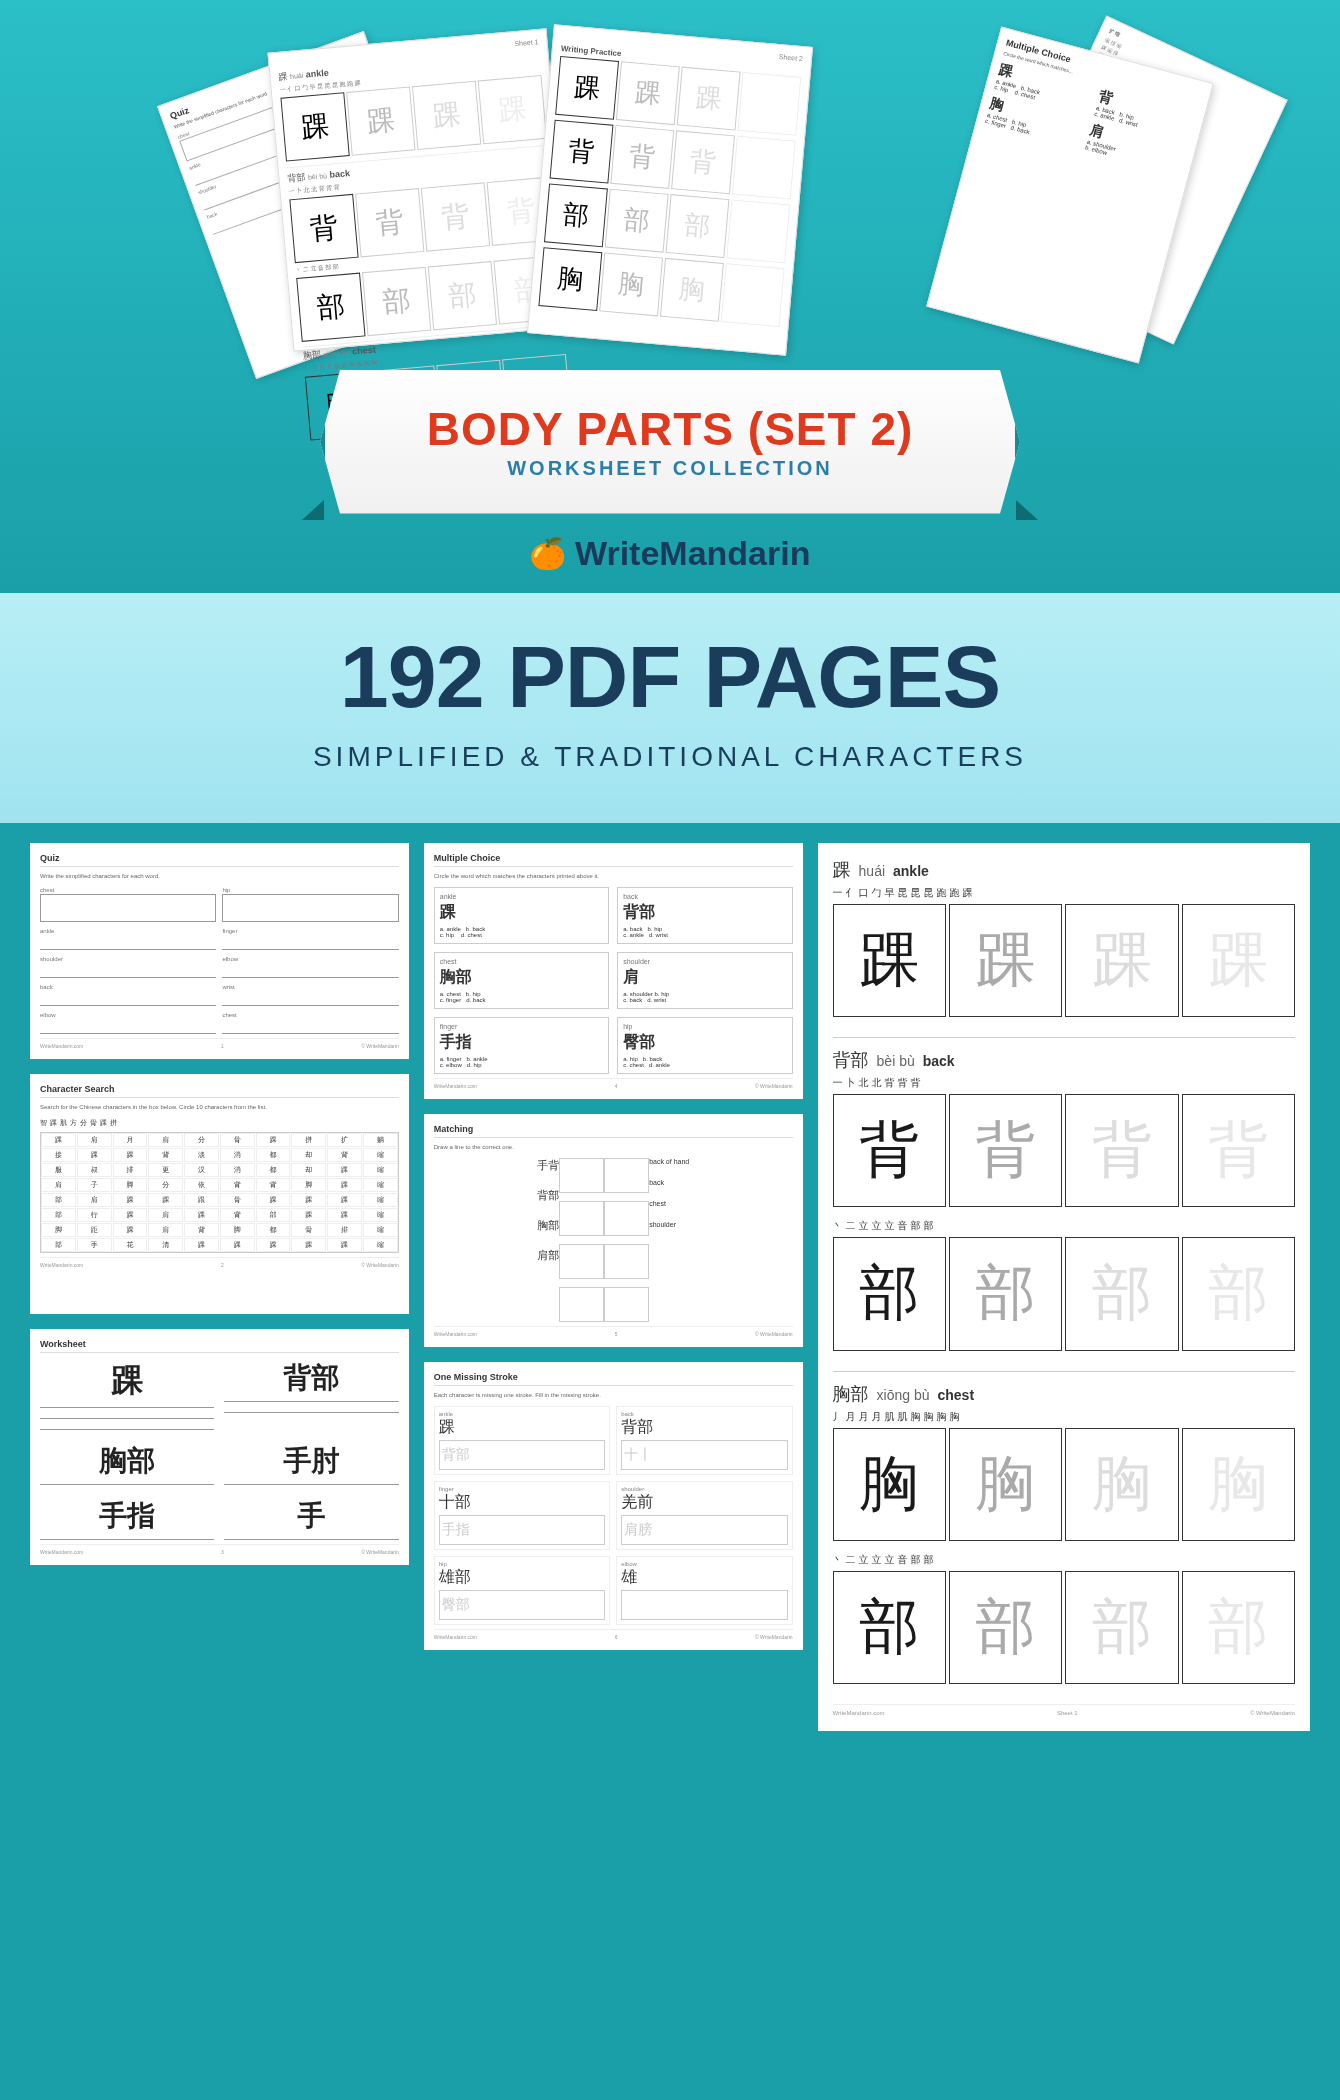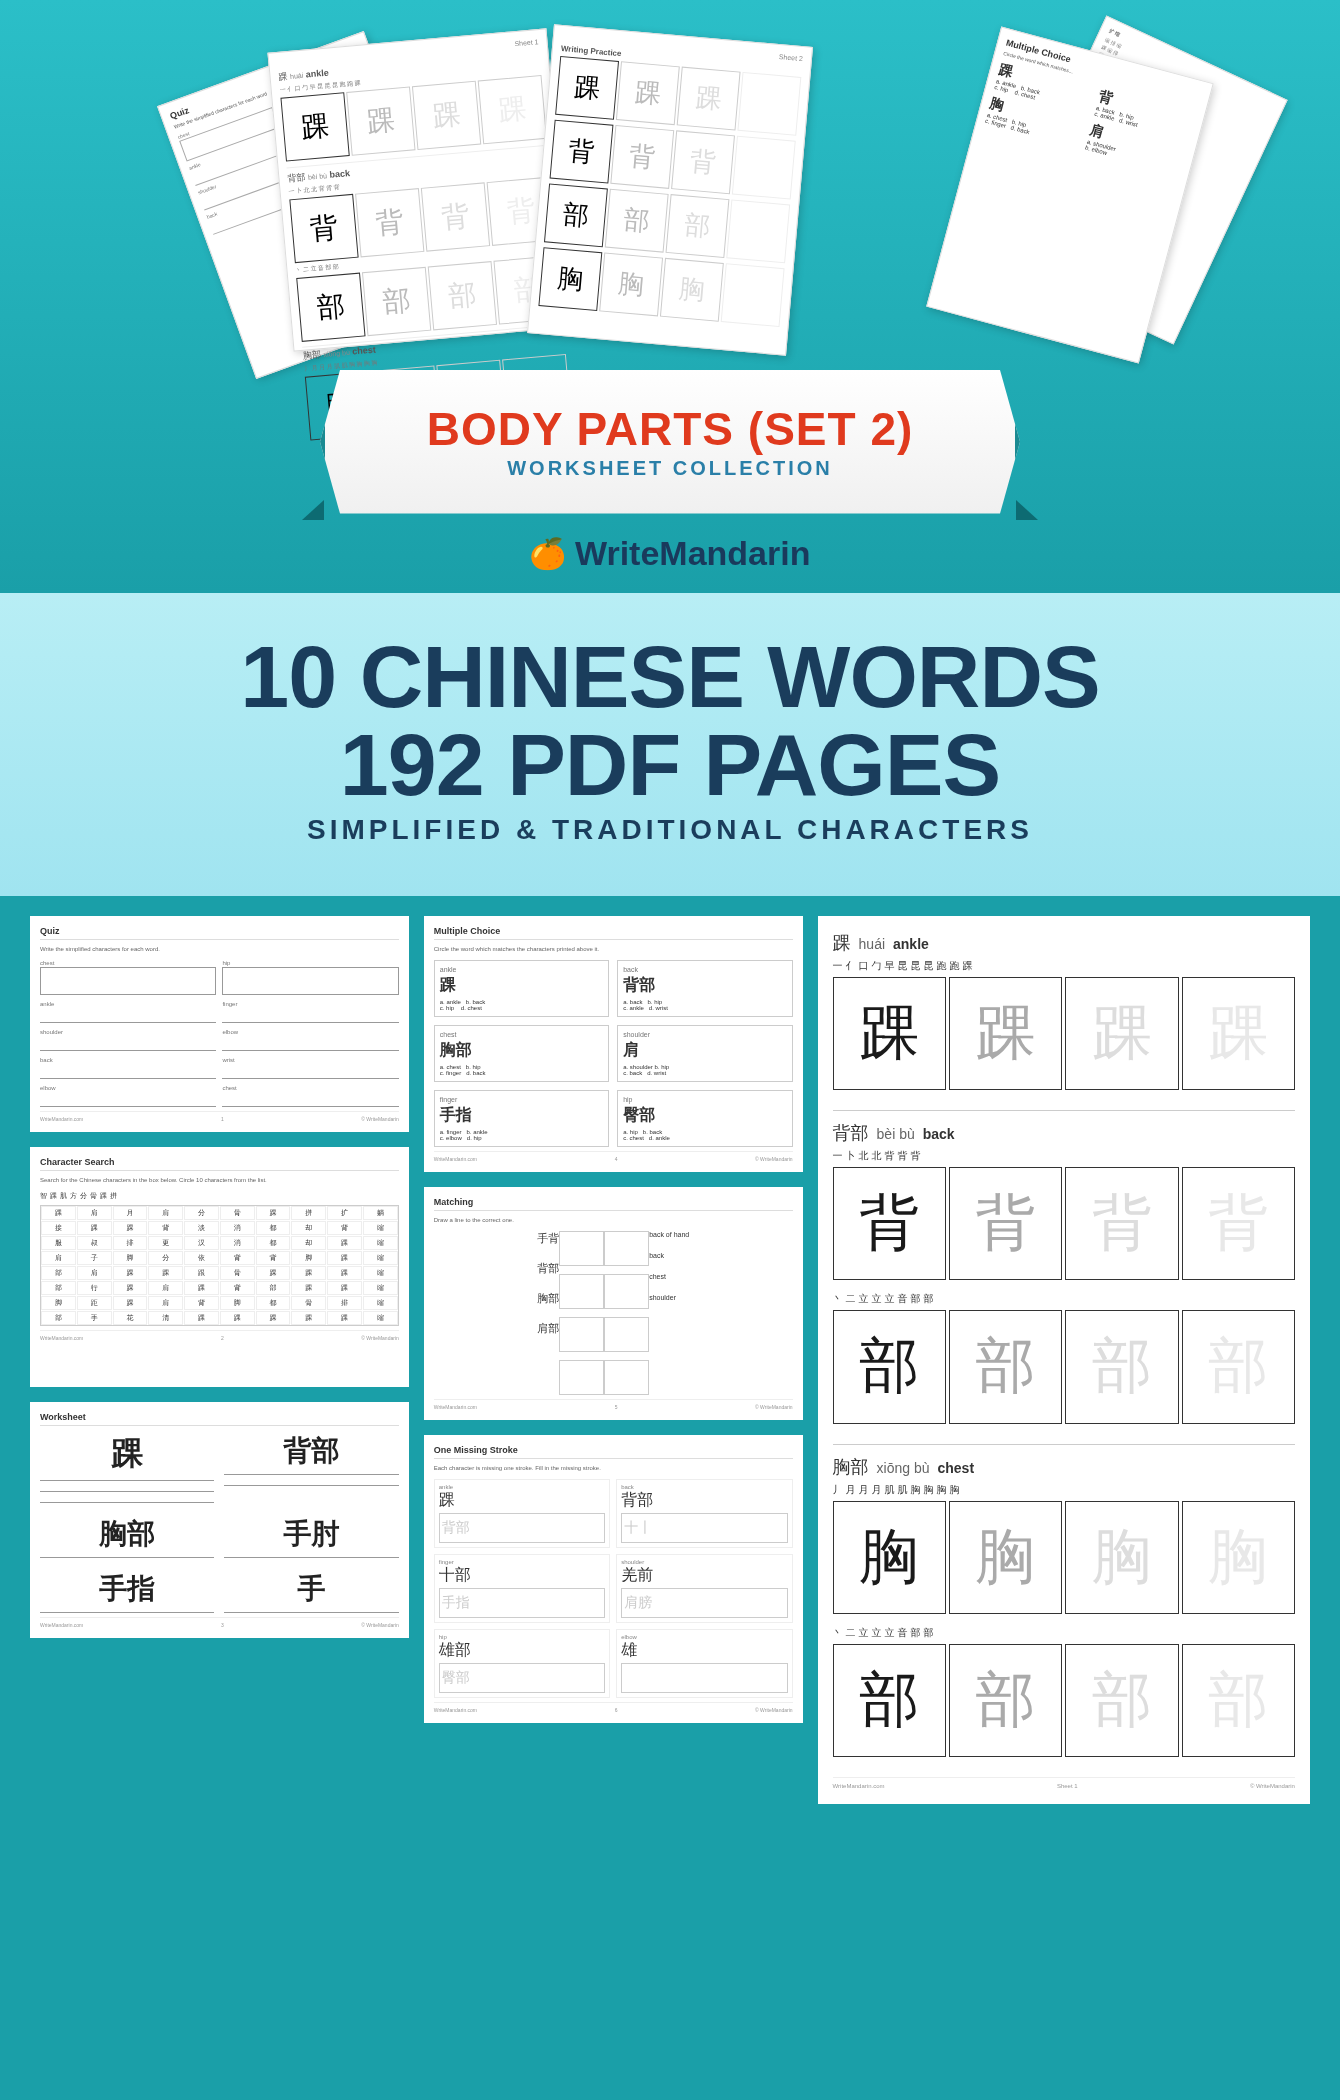--- a/index.html
+++ b/index.html
@@ -212,24 +212,24 @@
     .stats-line2 {
       font-size: 88px;
       font-weight: 900;
       color: #1a3d5c;
       line-height: 1;
       letter-spacing: -1px;
     }
 
     .stats-line3 {
       font-size: 28px;
-      font-weight: 700;
+      font-weight: 400;
       color: #1a3d5c;
       letter-spacing: 4px;
-      margin-top: 5px;
+      margin-top: 20px;
       text-transform: uppercase;
     }
 
     
     .worksheets-grid-section {
       background: #1a9fa8;
       padding: 20px 30px;
       position: relative;
       z-index: 1;
     }
@@ -568,21 +568,20 @@
   <div class="brand-section">
     <div class="brand-logo">
       <span style="font-size:30px;">🍊</span>
       <span class="brand-name">WriteMandarin</span>
     </div>
   </div>
 
 </div>
 
 <div class="stats-section">
-  <div class="stats-line1">10 CHINESE WORDS</div>
   <div class="stats-line2">192 PDF PAGES</div>
   <div class="stats-line3">SIMPLIFIED &amp; TRADITIONAL CHARACTERS</div>
 </div>
 
 <div class="worksheets-grid-section">
   <div class="worksheets-layout">
 
     <div class="left-col">
 
       <div class="worksheet-preview">

